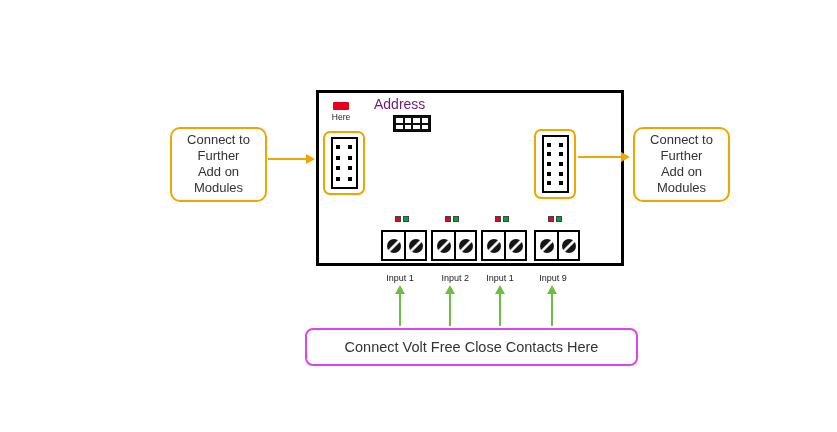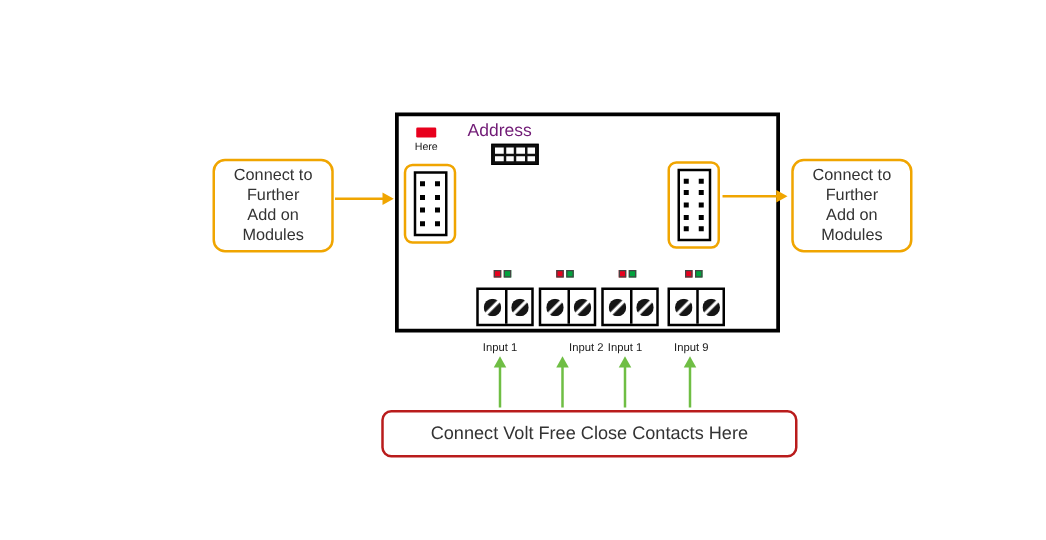--- a/index.html
+++ b/index.html
@@ -46,21 +46,21 @@
   
   .led-pair { position: absolute; top: 123px; display: flex; gap: 2px; }
   .lp1 { left: 76px; } .lp2 { left: 126px; } .lp3 { left: 176px; } .lp4 { left: 229px; }
   .led { width: 6px; height: 6px; border: 1px solid #444; }
   .led-red { background: #e8001d; }
   .led-green { background: #00a33d; }
 
   
   .input-label { position: absolute; top: 273px; width: 46px; text-align: center;
                  font-size: 9px; color: #1a1a1a; }
-  .il1 { left: 377px; } .il2 { left: 446px; } .il3 { left: 477px; } .il4 { left: 530px; }
+  .il1 { left: 377px; } .il2 { left: 423px; text-align: right; } .il3 { left: 477px; } .il4 { left: 530px; }
 
   
   .varrow-line { position: absolute; top: 293px; width: 2px; height: 33px; background: #6fbe44; }
   .varrow-head { position: absolute; top: 285px; width: 0; height: 0;
                  border-left: 5px solid transparent; border-right: 5px solid transparent;
                  border-bottom: 9px solid #6fbe44; }
   .va1l { left: 399px; } .va2l { left: 449px; } .va3l { left: 499px; } .va4l { left: 551px; }
   .va1h { left: 395px; } .va2h { left: 445px; } .va3h { left: 495px; } .va4h { left: 547px; }
 
   
@@ -75,21 +75,21 @@
 
   
   .note { position: absolute; width: 97px; height: 75px; border: 2px solid #f0a500;
           border-radius: 10px; background: #fff; text-align: center; font-size: 13px;
           line-height: 16px; padding-top: 3px; color: #333; }
   .note-left  { left: 170px; top: 127px; }
   .note-right { left: 633px; top: 127px; }
 
   
   .bottom-note { position: absolute; left: 305px; top: 328px; width: 333px; height: 38px;
-                 border: 2px solid #b91c1c; border-radius: 8px; background: #fff;
+                 border: 2px solid #d946ef; border-radius: 8px; background: #fff;
                  display: flex; align-items: center; justify-content: center;
                  font-size: 14.5px; color: #333; }
 </style>
 </head>
 <body>
 
 <div class="stage">
 
   <div class="module">
 

